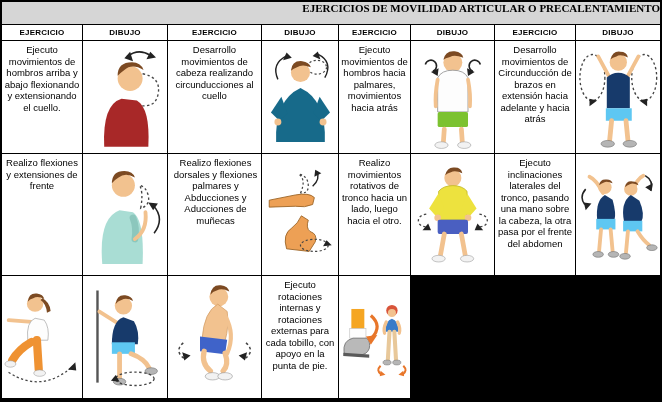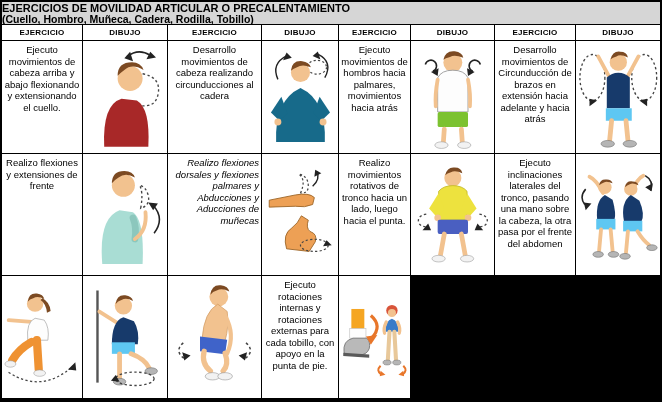--- a/index.html
+++ b/index.html
@@ -5,40 +5,40 @@
   html,body{margin:0;padding:0;background:#fff;}
   *{box-sizing:border-box;}
   .sheet{
     width:662px;height:402px;
     border:2px solid #000;border-bottom-width:3px;
     font-family:"Liberation Sans",sans-serif;color:#000;
     background:#000;
   }
   .title-band{
     height:23px;background:#d6d6d6;border-bottom:1px solid #000;
-    text-align:left;padding-top:1px;line-height:11px;
+    text-align:right;padding-top:1px;line-height:11px;font-family:Liberation Serif, serif;
   }
   .title{font-size:11px;font-weight:bold;}
   .subtitle{font-size:10.5px;font-weight:bold;}
   .grid{
     display:grid;
     grid-template-columns:80px 84px 93px 76px 71px 83px 80px 84px;
     grid-template-rows:15px 112px 121px 122px;
     gap:1px;background:#000;
   }
   .hcell{
     background:#fff;font-size:8px;font-weight:bold;
     display:flex;align-items:center;justify-content:center;
     letter-spacing:.2px;
   }
   .tcell{
     background:#fff;font-size:9.5px;line-height:11.5px;
     text-align:center;padding:3px 2px 1px 2px;overflow:hidden;
   }
-  .tcell.align-left{text-align:right;padding-left:4px;font-style:italic;}
+  .tcell.align-left{text-align:center;padding-left:4px;}
   .dcell{
     background:#fff;display:flex;align-items:center;justify-content:center;
     overflow:hidden;
   }
   .dcell svg{width:96%;height:96%;}
   
   .sk{fill:#f2c28f;}
   .skl{stroke:#f2c28f;stroke-width:5;stroke-linecap:round;fill:none;}
   .skl4{stroke:#f2c28f;stroke-width:4;stroke-linecap:round;fill:none;}
   .dash{fill:none;stroke:#444;stroke-width:1.4;stroke-dasharray:2.5 2.6;}
@@ -48,47 +48,46 @@
   .wshoe{fill:#f2f2f2;stroke:#9a9a9a;stroke-width:.6;}
   .hair{fill:#7c4a22;}
 </style>
 </head>
 <body>
 
 <div class="sheet">
 
   <div class="title-band">
     <div class="title">EJERCICIOS DE MOVILIDAD ARTICULAR O PRECALENTAMIENTO</div>
-    <div class="subtitle">(Cuello, Hombro, Muñeca, Cadera, Rodilla, Tobillo)</div>
   </div>
 
   <div class="grid">
 
     <div class="hcell">EJERCICIO</div>
     <div class="hcell">DIBUJO</div>
     <div class="hcell">EJERCICIO</div>
     <div class="hcell">DIBUJO</div>
     <div class="hcell">EJERCICIO</div>
     <div class="hcell">DIBUJO</div>
     <div class="hcell">EJERCICIO</div>
     <div class="hcell">DIBUJO</div>
 
-    <div class="tcell">Ejecuto movimientos de cabeza arriba y abajo flexionando y extensionando el cuello.</div>
+    <div class="tcell">Ejecuto movimientos de hombros arriba y abajo flexionando y extensionando el cuello.</div>
     <div class="dcell">
       <svg viewBox="0 0 84 112">
         <path class="arr" d="M44,14 q12,-9 24,-1"></path>
         <polygon class="ah" points="68,9 74,15 64,17"></polygon>
         <polygon class="ah" points="47,9 41,16 50,19"></polygon>
         <path class="dash" d="M60,32 q20,4 16,22 q-3,14 -20,11"></path>
         <circle class="sk" cx="47" cy="37" r="13"></circle>
         <path class="hair" d="M34,34 q0,-14 15,-14 q9,0 12,8 q-12,-7 -20,0 q-5,4 -7,6z"></path>
         <path d="M20,108 q-2,-44 18,-50 l16,2 q14,8 12,48z" fill="#a82828"></path>
       </svg>
     </div>
-    <div class="tcell">Desarrollo movimientos de cabeza realizando circunducciones al cadera</div>
+    <div class="tcell">Desarrollo movimientos de cabeza realizando circunducciones al cuello</div>
     <div class="dcell">
       <svg viewBox="0 0 84 112">
         <path class="arr" d="M16,36 q-8,-18 10,-27"></path>
         <polygon class="ah" points="26,5 32,11 22,14"></polygon>
         <path class="arr" d="M70,34 q10,-18 -8,-27"></path>
         <polygon class="ah" points="62,4 56,9 65,13"></polygon>
         <ellipse class="dash" cx="61" cy="22" rx="11" ry="8"></ellipse>
         <circle class="sk" cx="42" cy="28" r="11"></circle>
         <path class="hair" d="M31,26 q1,-12 13,-11 q8,1 10,7 q-10,-4 -16,0 q-5,2 -7,4z"></path>
         <path d="M14,108 q-2,-48 28,-62 q30,14 28,62z" fill="#176a8a"></path>
@@ -155,21 +154,21 @@
       <svg viewBox="0 0 84 112">
         <path d="M6,40 l30,-6 q16,-3 22,3 l-2,8 q-9,4 -20,2 l-30,1z" fill="#eda055" stroke="#9a6224" stroke-width="1"></path>
         <path class="dash" d="M42,32 q7,-16 -2,-22 q11,2 11,14 q0,8 -9,8"></path>
         <path class="arr" d="M56,24 q9,-8 5,-17"></path>
         <polygon class="ah" points="59,5 66,9 58,13"></polygon>
         <path d="M26,96 q-5,-17 6,-24 q7,-5 11,-14 l8,5 q-3,9 2,13 q9,3 6,12 l-7,11z" fill="#eda055" stroke="#9a6224" stroke-width="1"></path>
         <ellipse class="dash" cx="58" cy="92" rx="16" ry="7"></ellipse>
         <polygon class="ah" points="72,86 78,92 68,93"></polygon>
       </svg>
     </div>
-    <div class="tcell">Realizo movimientos rotativos de tronco hacia un lado, luego hacia el punta.</div>
+    <div class="tcell">Realizo movimientos rotativos de tronco hacia un lado, luego hacia el otro.</div>
     <div class="dcell">
       <svg viewBox="0 0 84 112">
         <circle class="sk" cx="42" cy="18" r="9"></circle>
         <path class="hair" d="M34,15 q2,-9 10,-8 q7,0 8,6 q-8,-4 -12,-1 q-4,1 -6,3z"></path>
         <path d="M27,62 l0,-30 q5,-6 15,-6 q10,0 15,6 l0,30z" fill="#ede23e" stroke="#bdb326" stroke-width=".8"></path>
         <path d="M27,34 l-10,16 8,9 8,-8z" fill="#ede23e"></path>
         <path d="M57,34 l10,16 -8,9 -8,-8z" fill="#ede23e"></path>
         <circle class="sk" cx="26" cy="60" r="3.5"></circle>
         <circle class="sk" cx="58" cy="60" r="3.5"></circle>
         <rect x="26" y="62" width="32" height="15" rx="2" fill="#4a5fc1"></rect>

